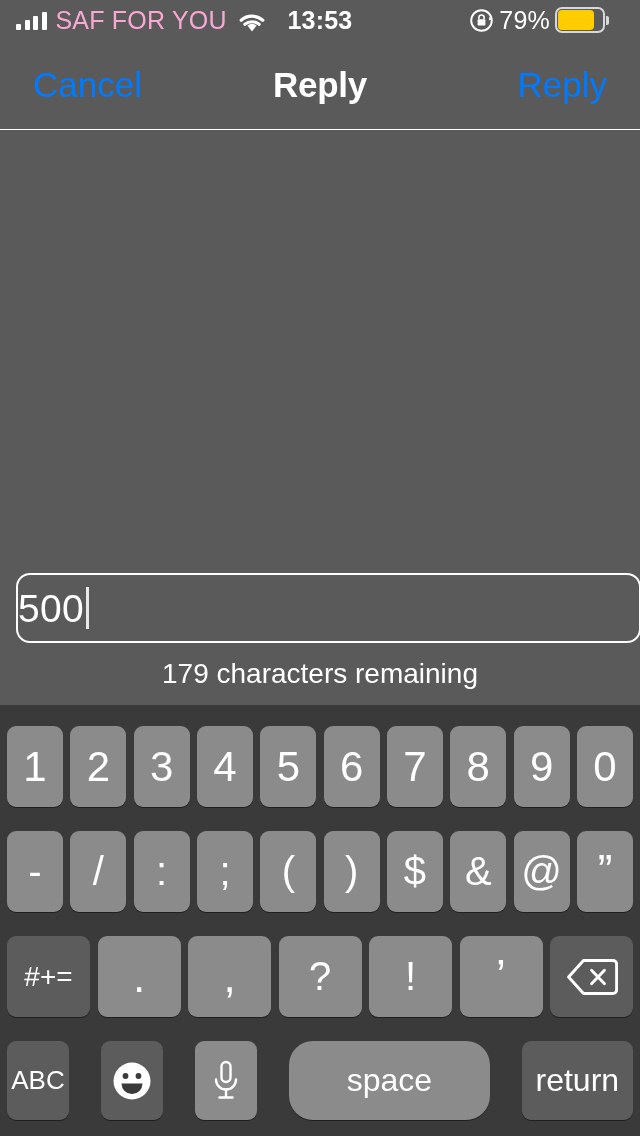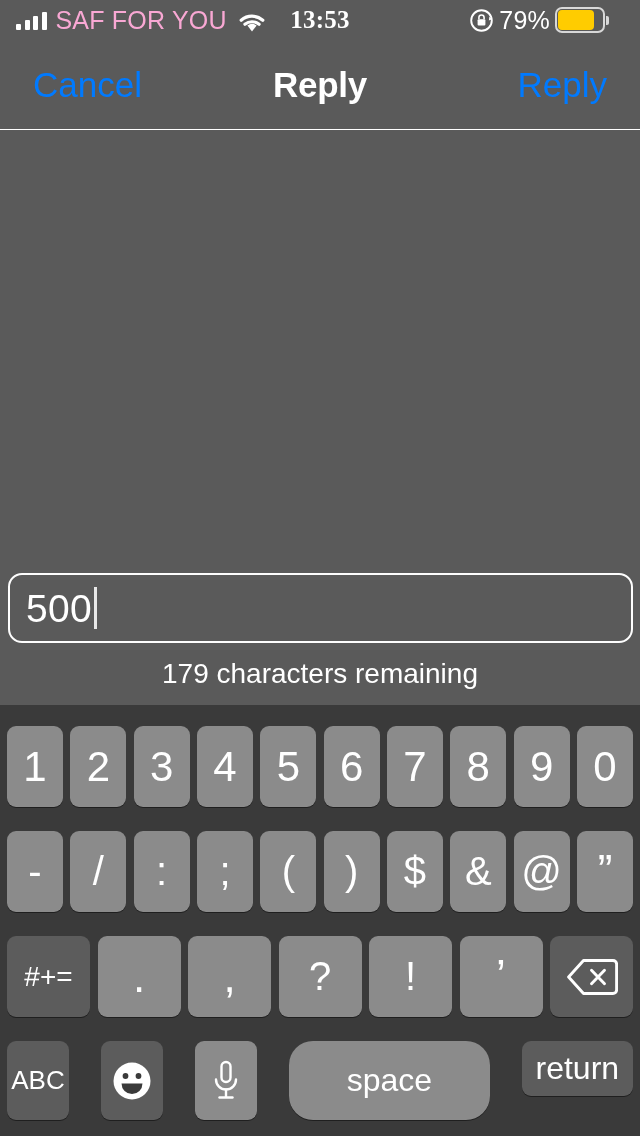--- a/index.html
+++ b/index.html
@@ -22,21 +22,21 @@
   .signal { display:flex; align-items:flex-end; gap:3.5px; height:19px; }
   .signal i { display:block; width:5px; background:#fff; border-radius:1px; }
   .signal i:nth-child(1){ height:6px; }
   .signal i:nth-child(2){ height:10px; }
   .signal i:nth-child(3){ height:14px; }
   .signal i:nth-child(4){ height:18px; }
   .carrier { font-size:25px; color:#f9a8d4; }
   .wifi { width:28px; height:21px; position:relative; margin-left:2px; }
   .sb-center {
     position:absolute; left:0; width:640px; text-align:center;
-    font-size:25px; font-weight:bold; color:#fff;font-family:Liberation Serif, serif;
+    font-size:25px; font-weight:bold; color:#fff;
   }
   .sb-right { position:absolute; right:31px; display:flex; align-items:center; gap:5px; }
   .rotlock { width:25px; height:25px; }
   .batt-pct { font-size:25px; color:#fff; }
   .battery { position:relative; width:54px; height:26px; }
   .batt-body {
     position:absolute; left:0; top:0; width:50px; height:26px;
     border:2px solid #d8d8d8; border-radius:7px; background:transparent;
   }
   .batt-fill {
@@ -61,24 +61,23 @@
   
   .content {
     position:absolute; top:131px; left:0; width:640px; height:574px;
     background:#5a5a5a;
   }
   .prompt {
     position:absolute; top:181px; left:0; width:640px; text-align:center;
     font-size:33px; color:#ffffff; letter-spacing:-0.2px;
   }
   .amount-field {
-    position:absolute; left:8px; top:442px; width:625px; height:70px;
+    position:absolute; left:16px; top:442px; width:625px; height:70px;
     border:2px solid #fdfdfd; border-radius:14px;
     background:transparent; display:flex; align-items:center;
-    padding-left:16px;
   }
   .amount-value {
     font-size:39px; color:#ffffff; line-height:1; letter-spacing:0.3px;
   }
   .caret {
     display:inline-block; width:3px; height:42px; background:#e8e8e8;
     margin-left:2px; vertical-align:middle;
   }
   .char-count {
     position:absolute; top:527px; left:0; width:640px; text-align:center;
@@ -106,21 +105,21 @@
   .key-dark  { background:#5c5c5c; }
 
   .k-num { width:56px; height:81px; font-size:42px; }
   .k-sym { width:56px; height:81px; font-size:40px; }
   .k-modifier { width:83px; height:81px; font-size:28px; }
   .k-p3 { width:83px; height:81px; font-size:40px; }
   .k-abc { width:78px; height:79px; font-size:26px; }
   .k-emoji { width:78px; height:79px; font-size:40px; }
   .k-mic { width:78px; height:79px; }
   .k-space { width:252px; height:79px; font-size:32px;border-radius:24px; }
-  .k-return { width:140px; height:55px; font-size:32px; }
+  .k-return { width:140px; height:79px; font-size:32px; }
 
   .sym-quote { font-size:44px; line-height:0.6; }
   .sym-apos  { font-size:44px; line-height:0.6; }
   .sym-comma { font-size:44px; line-height:0.5; }
   .sym-dot   { font-size:44px; line-height:0.5; }
   .bs-icon   { width:52px; height:40px; }
   .mic-icon  { width:30px; height:44px; }
   .emoji-icon{ width:44px; height:44px; }
 </style>
 </head>

